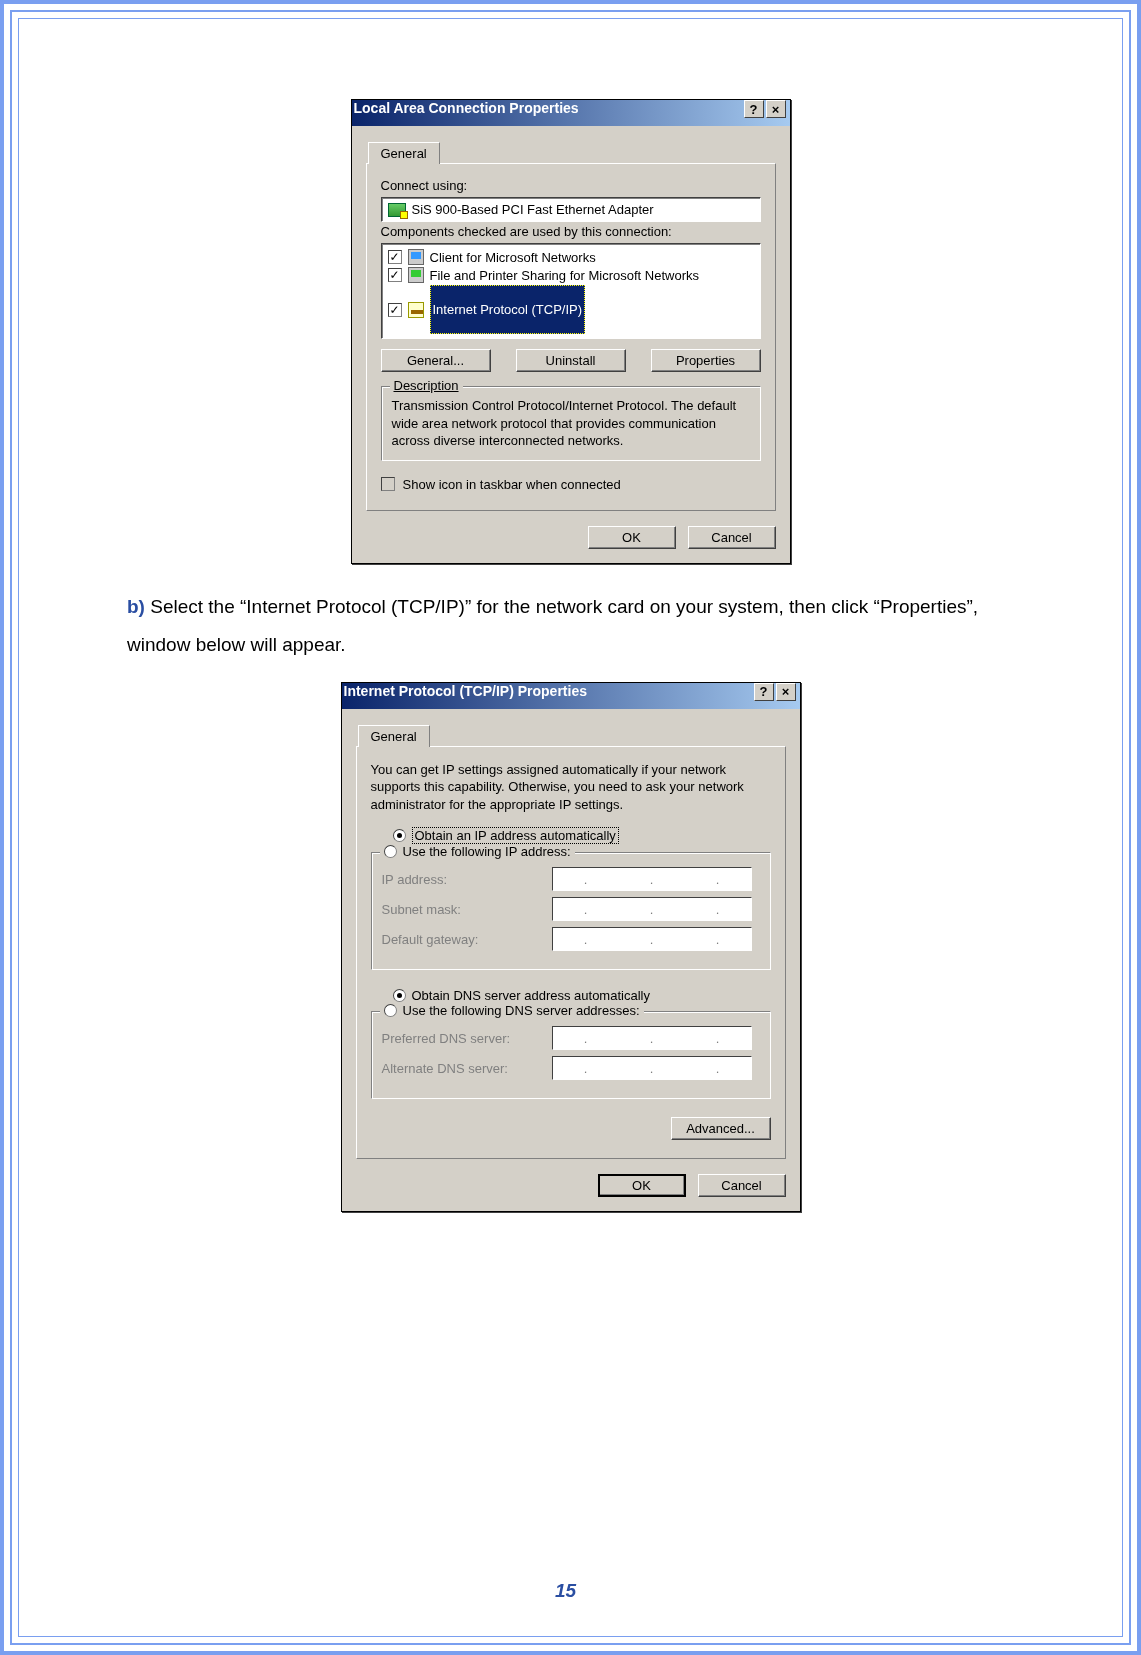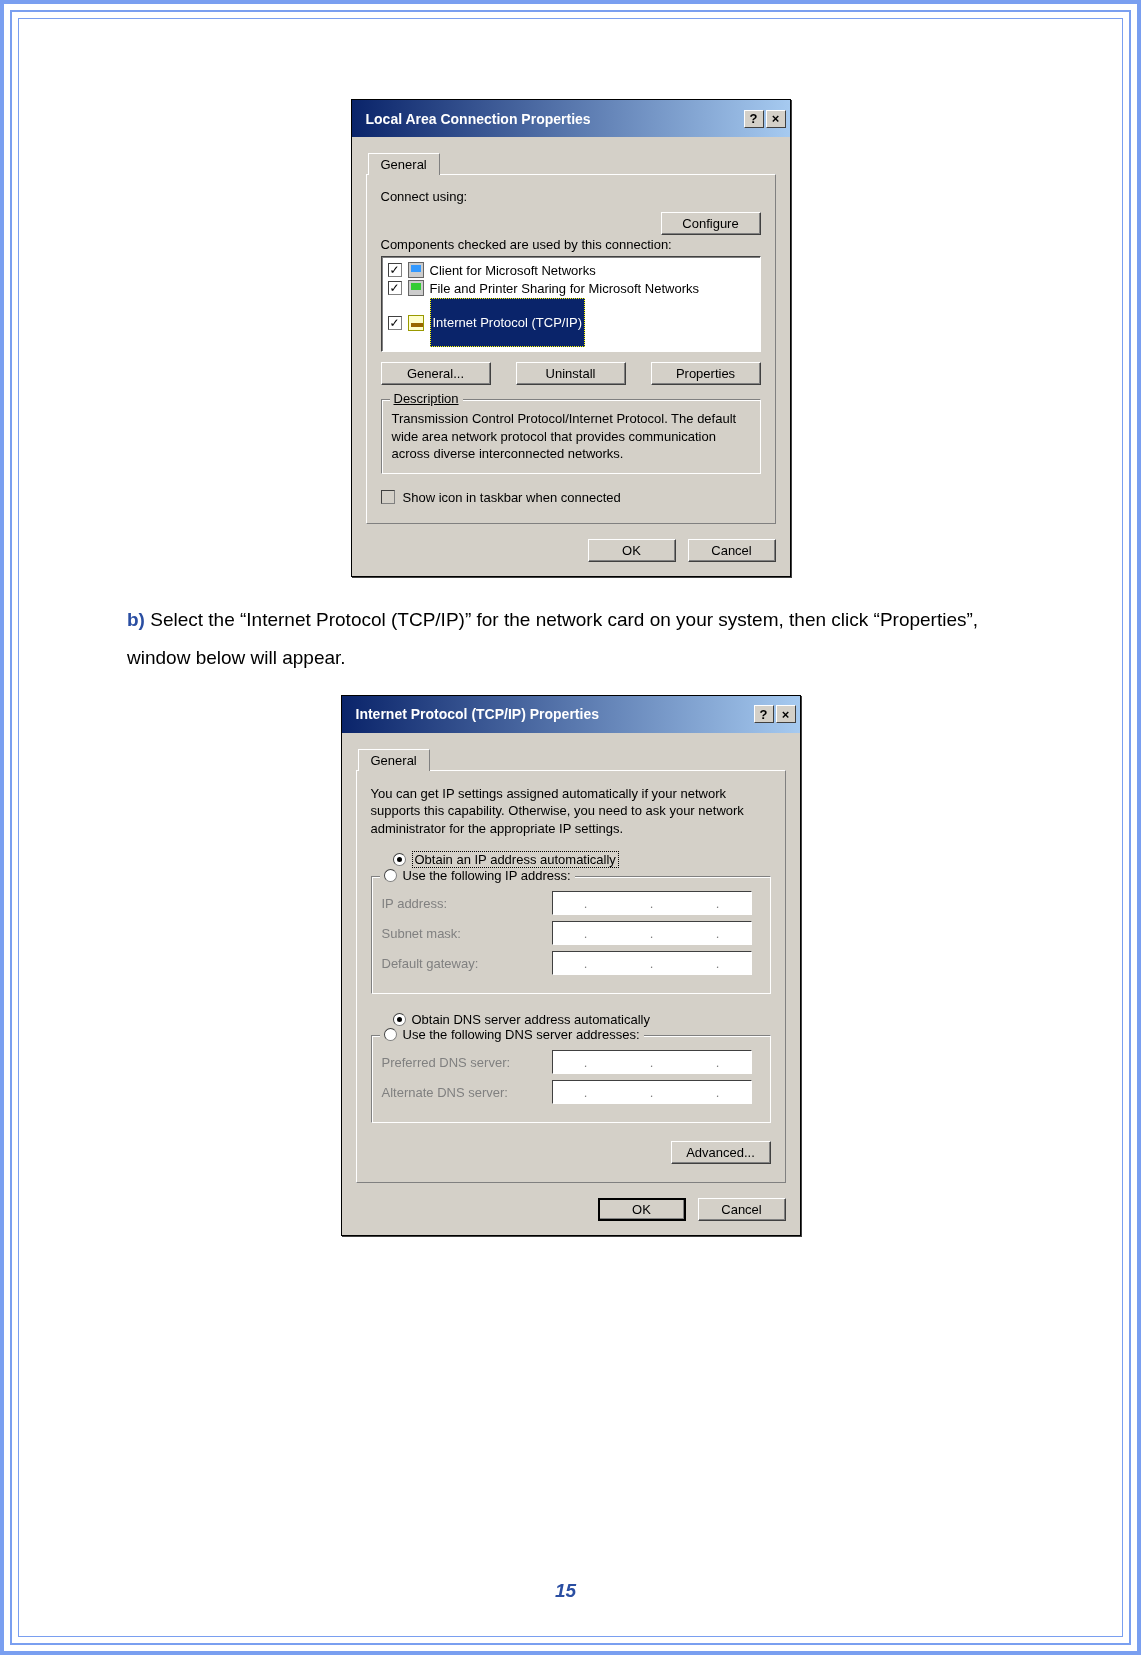--- a/index.html
+++ b/index.html
@@ -32,28 +32,27 @@
   }
 
   
   .win-dialog {
     background: #d4d0c8;
     border: 1px solid #000;
     box-shadow: 1px 1px 0 #404040;
     margin: 0 auto;
   }
   .titlebar {
-    height: 37px;
+    height: 26px;
     background: linear-gradient(to right, #0a246a, #a6caf0);
     color: #fff;
     font-weight: bold;
     font-size: 14px;
     display: flex;
-    align-items: center;
-    padding: 0 4px 0 14px;
+    padding: 0 4px 0 2px;
   }
   .titlebar .spacer { flex: 1; }
   .title-btn {
     width: 20px; height: 18px;
     background: #d4d0c8;
     border: 1px solid #fff;
     border-right-color: #404040;
     border-bottom-color: #404040;
     margin-left: 2px;
     display: flex; align-items: center; justify-content: center;
@@ -215,22 +214,25 @@
       <span class="spacer"></span>
       <span class="title-btn">?</span>
       <span class="title-btn">×</span>
     </div>
     <div class="dlg-body">
       <div class="tabstrip">
         <div class="tab"><span>General</span></div>
       </div>
       <div class="tabpanel">
         <div class="label">Connect using:</div>
-        <div class="row-right">
-          <span class="btn"><span>Configure</span></span>
+        <div class="sunken-box">
+          <div class="adapter-row">
+            <span class="net-icon"></span>
+            <span>SiS 900-Based PCI Fast Ethernet Adapter</span>
+          </div>
         </div>
         <div class="label" style="margin-top:2px;">Components checked are used by this connection:</div>
         <div class="sunken-box component-list">
           <div class="comp-row">
             <span class="chk">✓</span>
             <span class="comp-icon client"></span>
             <span>Client for Microsoft Networks</span>
           </div>
           <div class="comp-row">
             <span class="chk">✓</span>

